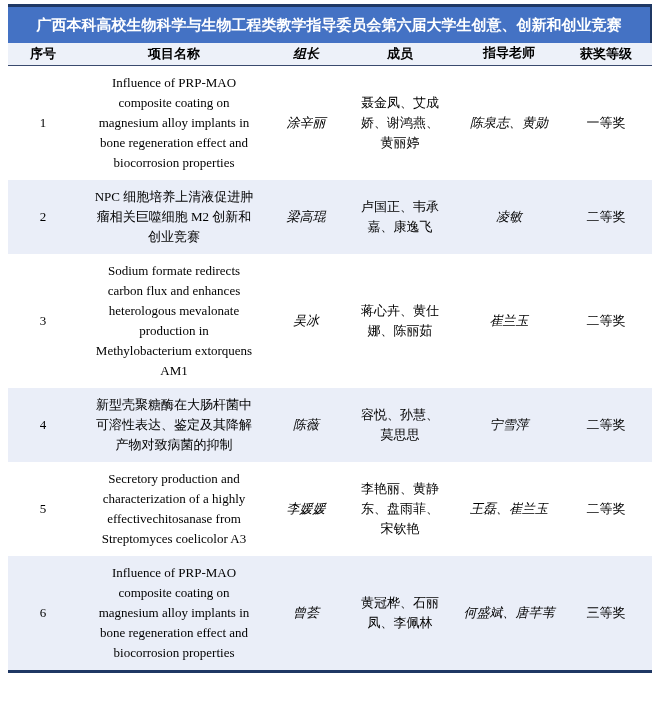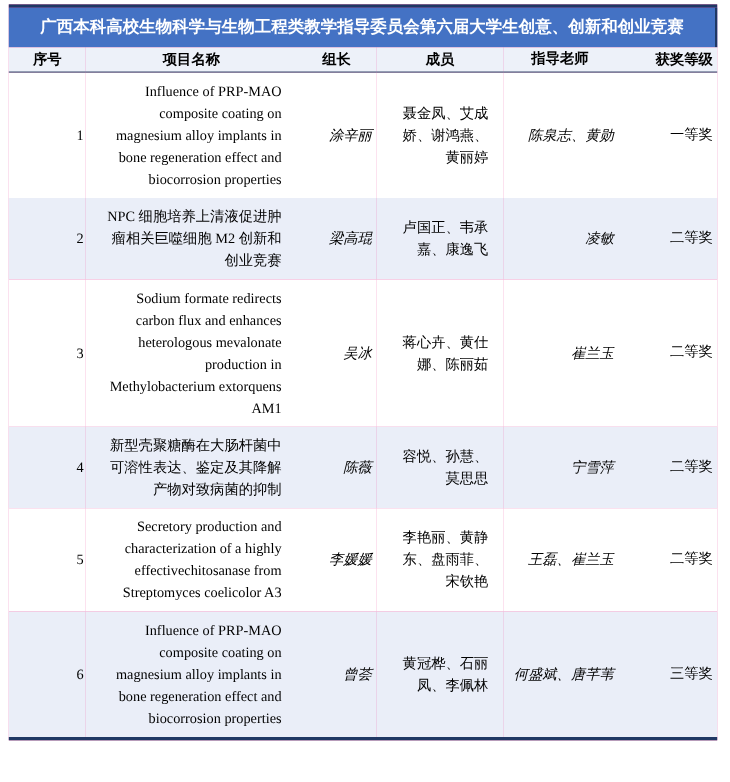--- a/index.html
+++ b/index.html
@@ -10,21 +10,21 @@
     color: #000000;
   }
   body { height: 711px; position: relative; overflow: hidden; }
 
   .doc {
     position: absolute;
     left: 8px; top: 4px;
     width: 644px;
     border-top: 3px solid #1F3864;
     border-bottom: 3px solid #1F3864;
-    background: #ec4899;
+    background: #fef9c3;
   }
 
   .title-band {
     background: #4472C4;
     border-right: 2px solid #1F3864;
     color: #ffffff;
     font-family: "Liberation Sans", "DejaVu Sans", sans-serif;
     font-weight: bold;
     font-size: 15px;
     line-height: 26px;
@@ -35,45 +35,45 @@
   .tbl { display: table; width: 100%; table-layout: fixed; border-collapse: collapse; }
 
   .hrow { display: table-row; background: #EDF1F9; }
   .hcell {
     display: table-cell;
     vertical-align: middle;
     text-align: center;
     font-weight: bold;
     font-size: 13px;
     line-height: 16px;
-    padding: 3px 4px;
+    padding: 3px 20px;
     border-bottom: 1px solid #3A4A6E;
   }
   .w-no       { width: 70px; }
   .w-project  { width: 192px; }
-  .w-leader   { width: 72px; }
+  .w-leader   { width: 72px; font-style: italic; }
   .w-members  { width: 116px; }
   .w-advisors { width: 102px; font-family: Liberation Mono, monospace; }
   .w-award    { width: 92px; text-align: right; }
 
   .row { display: table-row; background: #ffffff; }
   .row.stripe { background: #EAEEF8; }
 
   .cell {
     display: table-cell;
     vertical-align: middle;
-    text-align: right;
+    text-align: center;
     font-size: 13px;
     line-height: 20px;
     padding: 7px 14px;
   }
   .cell.no       { padding: 7px 2px; }
   .cell.leader   { padding: 7px 4px; font-style: italic; }
   .cell.advisors { padding: 7px 2px; font-style: italic; }
-  .cell.award    { padding: 10px 4px; font-family: Liberation Mono, monospace; }
+  .cell.award    { padding: 10px 4px; }
 </style>
 </head>
 <body>
 
 <div class="doc">
 
   <div class="title-band">
     <div>广西本科高校生物科学与生物工程类教学指导委员会第六届大学生创意、创新和创业竞赛</div>
   </div>
 

